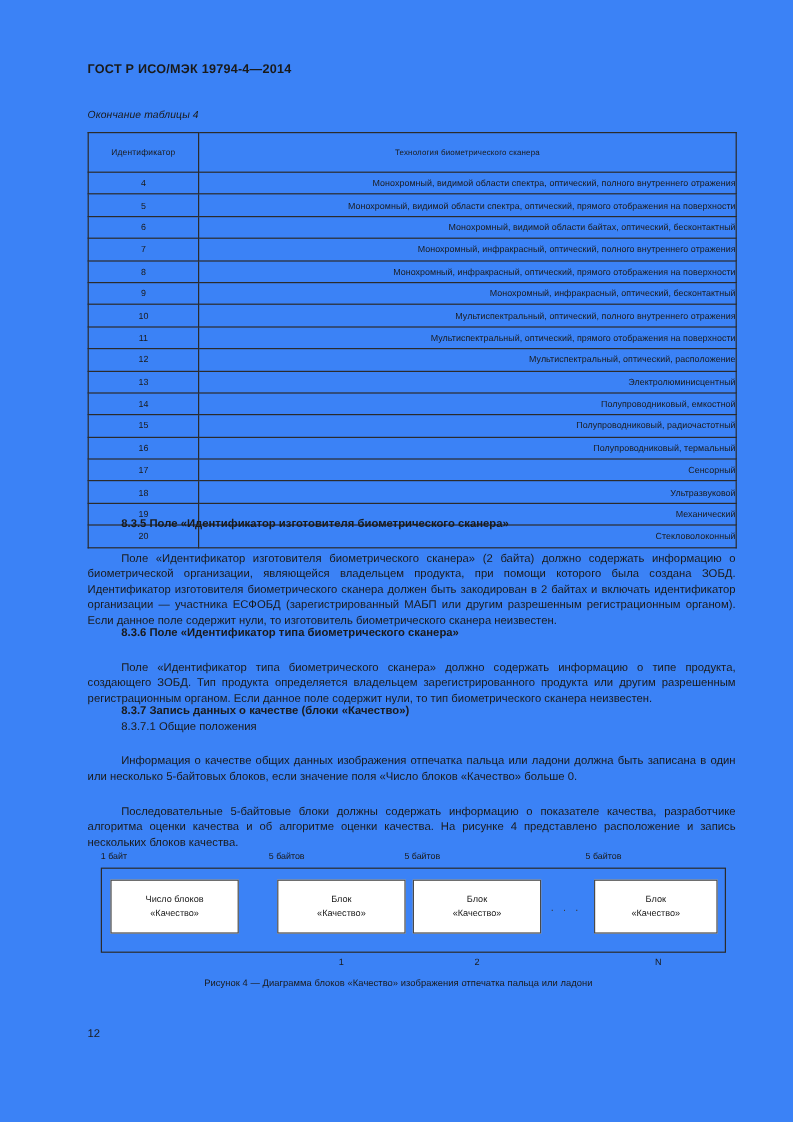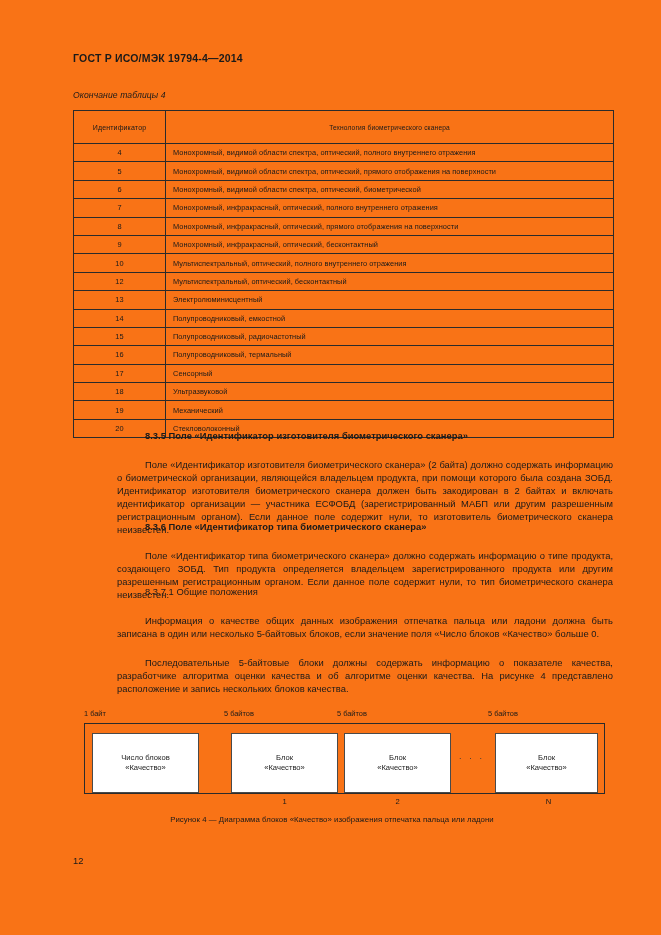--- a/index.html
+++ b/index.html
@@ -15,21 +15,21 @@
     color: #1a1a1a;
     -webkit-font-smoothing: antialiased;
   }
 
   .page {
     position: absolute;
     left: 0; top: 0;
     width: 661px;
     height: 935px;
     overflow: hidden;
-    background: #f97316;
+    background: #3b82f6;
   }
 
   
   .doc-header {
     position: absolute;
     left: 73px;
     top: 52px;
     font-size: 10.5px;
     font-weight: bold;
     letter-spacing: 0.2px;
@@ -75,38 +75,37 @@
 
   .tech-table tbody td {
     height: 17.4px;
     font-size: 7.4px;
     letter-spacing: 0.05px;
   }
   .tech-table tbody td.cell-id {
     text-align: center;
   }
   .tech-table tbody td.cell-tech {
-    text-align: left;
+    text-align: right;
     padding-left: 7px;
   }
 
   
   .body-block {
     position: absolute;
     left: 73px;
     width: 540px;
     font-size: 9.4px;
     line-height: 13.05px;
     text-align: justify;
     text-justify: inter-word;
     letter-spacing: 0.02px;
   }
   .body-block p {
     margin: 0;
-    padding-left: 44px;
   }
   .body-block p.ind {
     text-indent: 28px;
     margin-top: 16px;
   }
   .heading {
     font-weight: bold;
     text-indent: 28px;
     margin: 0;
   }
@@ -121,21 +120,21 @@
     left: 84px;
     top: 723px;
     width: 521px;
     height: 71px;
     border: 1px solid #2b2b2b;
     box-sizing: border-box;
   }
   .dbox {
     position: absolute;
     top: 9px;
-    height: 60px;
+    height: 45px;
     border: 1px solid #4a4a4a;
     box-sizing: border-box;
     display: flex;
     flex-direction: column;
     align-items: center;
     justify-content: center;
     font-size: 7.6px;
     line-height: 10.4px;
     text-align: center;
     background: #fff;
@@ -220,41 +219,45 @@
       <tr>
         <td class="cell-id">4</td>
         <td class="cell-tech">Монохромный, видимой области спектра, оптический, полного внутреннего отражения</td>
       </tr>
       <tr>
         <td class="cell-id">5</td>
         <td class="cell-tech">Монохромный, видимой области спектра, оптический, прямого отображения на поверхности</td>
       </tr>
       <tr>
         <td class="cell-id">6</td>
-        <td class="cell-tech">Монохромный, видимой области спектра, оптический, биометрической</td>
+        <td class="cell-tech">Монохромный, видимой области байтах, оптический, бесконтактный</td>
       </tr>
       <tr>
         <td class="cell-id">7</td>
         <td class="cell-tech">Монохромный, инфракрасный, оптический, полного внутреннего отражения</td>
       </tr>
       <tr>
         <td class="cell-id">8</td>
         <td class="cell-tech">Монохромный, инфракрасный, оптический, прямого отображения на поверхности</td>
       </tr>
       <tr>
         <td class="cell-id">9</td>
         <td class="cell-tech">Монохромный, инфракрасный, оптический, бесконтактный</td>
       </tr>
       <tr>
         <td class="cell-id">10</td>
         <td class="cell-tech">Мультиспектральный, оптический, полного внутреннего отражения</td>
       </tr>
       <tr>
+        <td class="cell-id">11</td>
+        <td class="cell-tech">Мультиспектральный, оптический, прямого отображения на поверхности</td>
+      </tr>
+      <tr>
         <td class="cell-id">12</td>
-        <td class="cell-tech">Мультиспектральный, оптический, бесконтактный</td>
+        <td class="cell-tech">Мультиспектральный, оптический, расположение</td>
       </tr>
       <tr>
         <td class="cell-id">13</td>
         <td class="cell-tech">Электролюминисцентный</td>
       </tr>
       <tr>
         <td class="cell-id">14</td>
         <td class="cell-tech">Полупроводниковый, емкостной</td>
       </tr>
       <tr>
@@ -288,20 +291,21 @@
     <p class="heading">8.3.5 Поле «Идентификатор изготовителя биометрического сканера»</p>
     <p class="ind">Поле «Идентификатор изготовителя биометрического сканера» (2 байта) должно содержать информацию о биометрической организации, являющейся владельцем продукта, при помощи которого была создана ЗОБД. Идентификатор изготовителя биометрического сканера должен быть закодирован в 2 байтах и включать идентификатор организации — участника ЕСФОБД (зарегистрированный МАБП или другим разрешенным регистрационным органом). Если данное поле содержит нули, то изготовитель биометрического сканера неизвестен.</p>
   </div>
 
   <div class="body-block" style="top:520px;">
     <p class="heading">8.3.6 Поле «Идентификатор типа биометрического сканера»</p>
     <p class="ind">Поле «Идентификатор типа биометрического сканера» должно содержать информацию о типе продукта, создающего ЗОБД. Тип продукта определяется владельцем зарегистрированного продукта или другим разрешенным регистрационным органом. Если данное поле содержит нули, то тип биометрического сканера неизвестен.</p>
   </div>
 
   <div class="body-block" style="top:585px;">
+    <p class="heading">8.3.7 Запись данных о качестве (блоки «Качество»)</p>
     <p class="subheading">8.3.7.1 Общие положения</p>
     <p class="ind">Информация о качестве общих данных изображения отпечатка пальца или ладони должна быть записана в один или несколько 5-байтовых блоков, если значение  поля «Число блоков «Качество» больше 0.</p>
     <p class="ind">Последовательные 5-байтовые блоки должны содержать информацию о показателе качества, разработчике алгоритма оценки качества и об алгоритме оценки качества. На рисунке 4 представлено расположение и запись нескольких блоков качества.</p>
   </div>
 
   <div class="size-label sl-0">1 байт</div>
   <div class="size-label sl-1">5 байтов</div>
   <div class="size-label sl-2">5 байтов</div>
   <div class="size-label sl-3">5 байтов</div>
 

